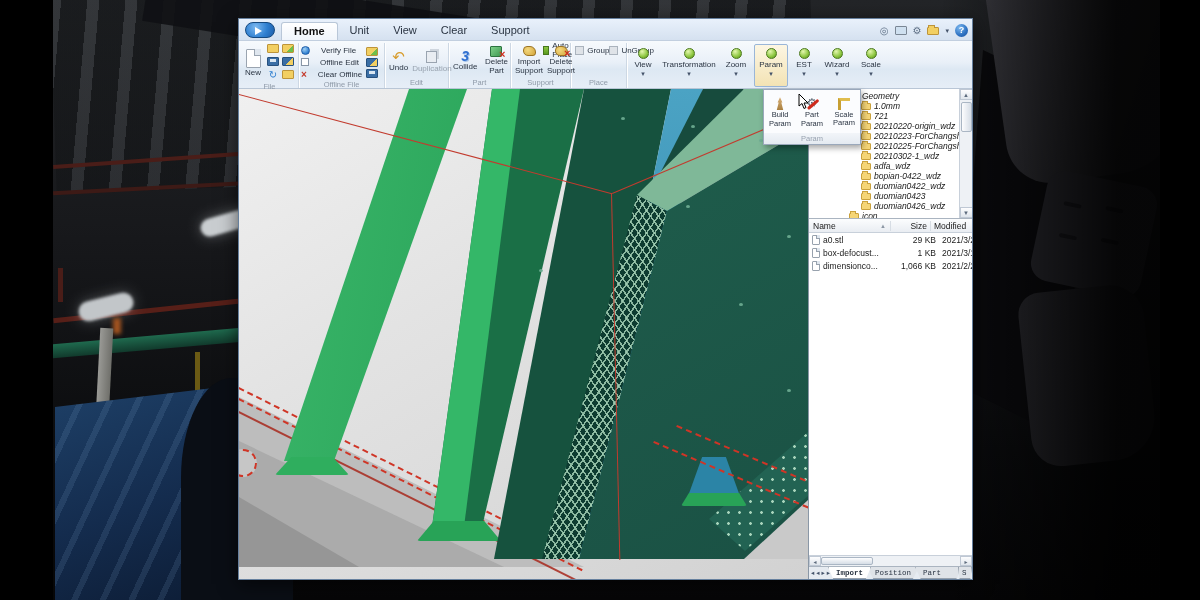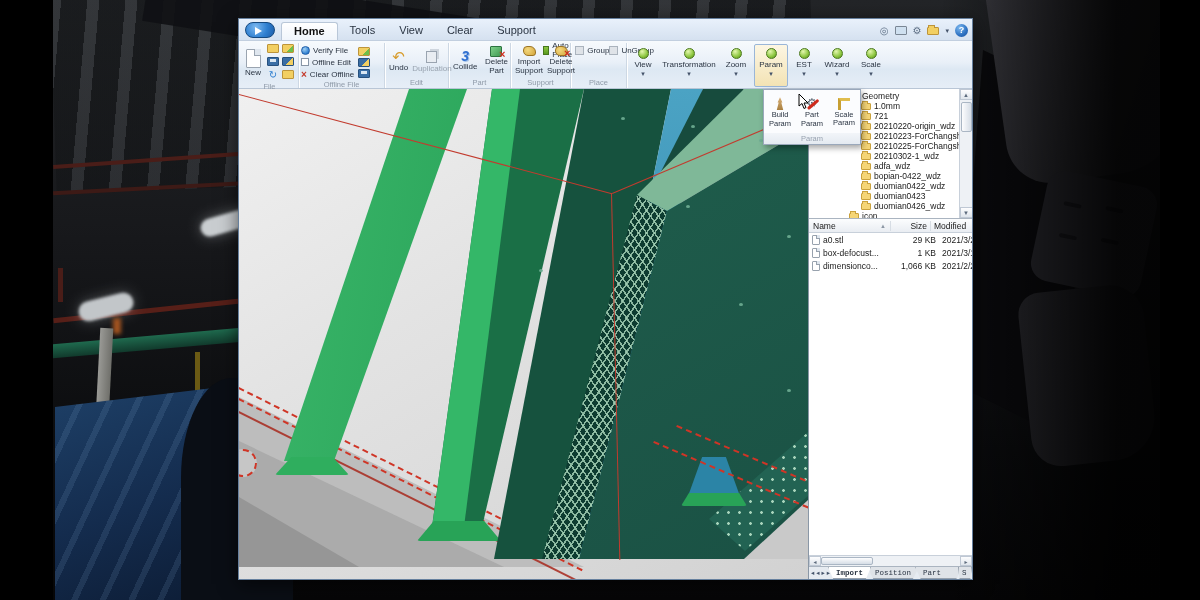--- a/index.html
+++ b/index.html
@@ -92,21 +92,21 @@
   .big-doc::after { content:""; position:absolute; right:-1px; top:-1px; width:6px; height:6px;
     background:#dfe6ee; border-left:1px solid #9aa4b0; border-bottom:1px solid #9aa4b0; }
   .mini-grid { display:grid; grid-template-columns:14px 14px; grid-auto-rows:12px; gap:1px; margin-left:4px; }
   .mi { width:12px; height:9px; border-radius:1px; }
   .mi-folder { background:#f2cf62; border:1px solid #bd943a; }
   .mi-folder-g { background:linear-gradient(135deg,#f2cf62 60%,#6fbf4a 60%); border:1px solid #bd943a; }
   .mi-disk { background:#3a6ea5; border:1px solid #26507e; position:relative; }
   .mi-disk::after { content:""; position:absolute; left:2px; top:1px; width:6px; height:3px; background:#d9e6f2; }
   .mi-disk-y { background:linear-gradient(135deg,#3a6ea5 55%,#f2cf62 55%); border:1px solid #26507e; }
   .mi-sync { color:#2f7fd0; font-size:10px; line-height:9px; text-align:center; }
-  .chk-row { display:flex; align-items:center; gap:3px; font-size:8px; color:#2a3442; height:12px; }
+  .chk-row { display:flex; align-items:center; gap:11px; font-size:8px; color:#2a3442; height:12px; }
   .ico-verify { width:9px; height:9px; border-radius:50%; background:radial-gradient(circle at 35% 30%,#9fd0f5,#2f7fd0 70%); border:1px solid #1c5ca8; }
   .ico-box { width:8px; height:8px; background:#fff; border:1px solid #8795a6; }
   .xmark { color:#c4392b; font-weight:bold; font-size:10px; line-height:9px; }
   .offline-wrap { display:flex; gap:4px; align-items:center; }
   .ico-material { width:15px; height:15px; background:linear-gradient(#e0bd7d,#b98f4e); border:1px solid #7d5c26;
     border-radius:2px; position:relative; margin-bottom:1px; }
   .ico-material::before { content:""; position:absolute; left:2px; top:-3px; width:10px; height:4px;
     background:#caa45f; border:1px solid #7d5c26; }
   .ico-monitor { width:17px; height:12px; background:linear-gradient(135deg,#79aede,#2b5fa0); border:2px solid #5f6a76;
     border-radius:2px; margin-bottom:2px; position:relative; }
@@ -195,21 +195,21 @@
   .ico-gear::after { content:""; position:absolute; left:-1px; top:6px; width:14px; height:2.5px;
     background:#d02b1d; transform:rotate(-40deg); border-radius:2px; }
   .ico-ruler { width:12px; height:12px; border-top:3.5px solid #e0bd4e; border-left:3.5px solid #c79f33;
     margin-bottom:1px; }
   .cursor-svg { position:absolute; left:34px; top:4px; z-index:5; }
 
   
   .rightpanel { flex:1; display:flex; flex-direction:column; background:#fff; min-width:0; }
   .tree { height:130px; flex:0 0 130px; position:relative; border-bottom:1px solid #aab4c0;
     overflow:hidden; background:#fff; padding:2px 14px 0 0; }
-  .trow { display:flex; align-items:center; height:10px; font-size:8.5px; color:#1a1a1a; white-space:nowrap; }
+  .trow { display:flex; align-items:center; height:10px; font-size:8.5px; color:#1a1a1a; white-space:nowrap;font-style:italic; }
   .trow .ico-folder { width:10px; height:7px; background:#f5d576; border:1px solid #caa23d; border-radius:1px;
     margin-right:3px; position:relative; flex:0 0 10px; }
   .trow .ico-folder::before { content:""; position:absolute; left:0; top:-2.5px; width:4px; height:2px;
     background:#f5d576; border:1px solid #caa23d; border-bottom:none; }
   .indent1 { padding-left:40px; } .indent2 { padding-left:52px; }
   .vscroll { position:absolute; right:0; top:0; width:13px; height:100%; background:#eef1f5;
     border-left:1px solid #c8d0da; display:flex; flex-direction:column; align-items:center; }
   .vs-btn { width:13px; height:11px; font-size:6px; color:#5d6b7d; text-align:center; line-height:11px;
     background:linear-gradient(#fdfdfe,#dfe5ec); border:1px solid #bfc8d4; }
   .vs-thumb { width:11px; height:30px; margin-top:2px; background:linear-gradient(90deg,#fdfdfe,#d6dde6);
@@ -283,21 +283,21 @@
     <div class="arm-low"></div>
     <div class="dark-r"></div>
   </div>
 
   <div class="window">
 
     <div class="titlebar">
       <div class="appbtn"></div>
       <div class="tabs">
         <div class="tab active">Home</div>
-        <div class="tab">Tools</div>
+        <div class="tab">Unit</div>
         <div class="tab">View</div>
         <div class="tab">Clear</div>
         <div class="tab">Support</div>
       </div>
       <div class="tb-icons">
         <span class="tb-glyph">◎</span>
         <span class="mini-monitor"></span>
         <span class="tb-glyph">⚙</span>
         <span class="mini-folder"></span>
         <span class="caret">▾</span>

